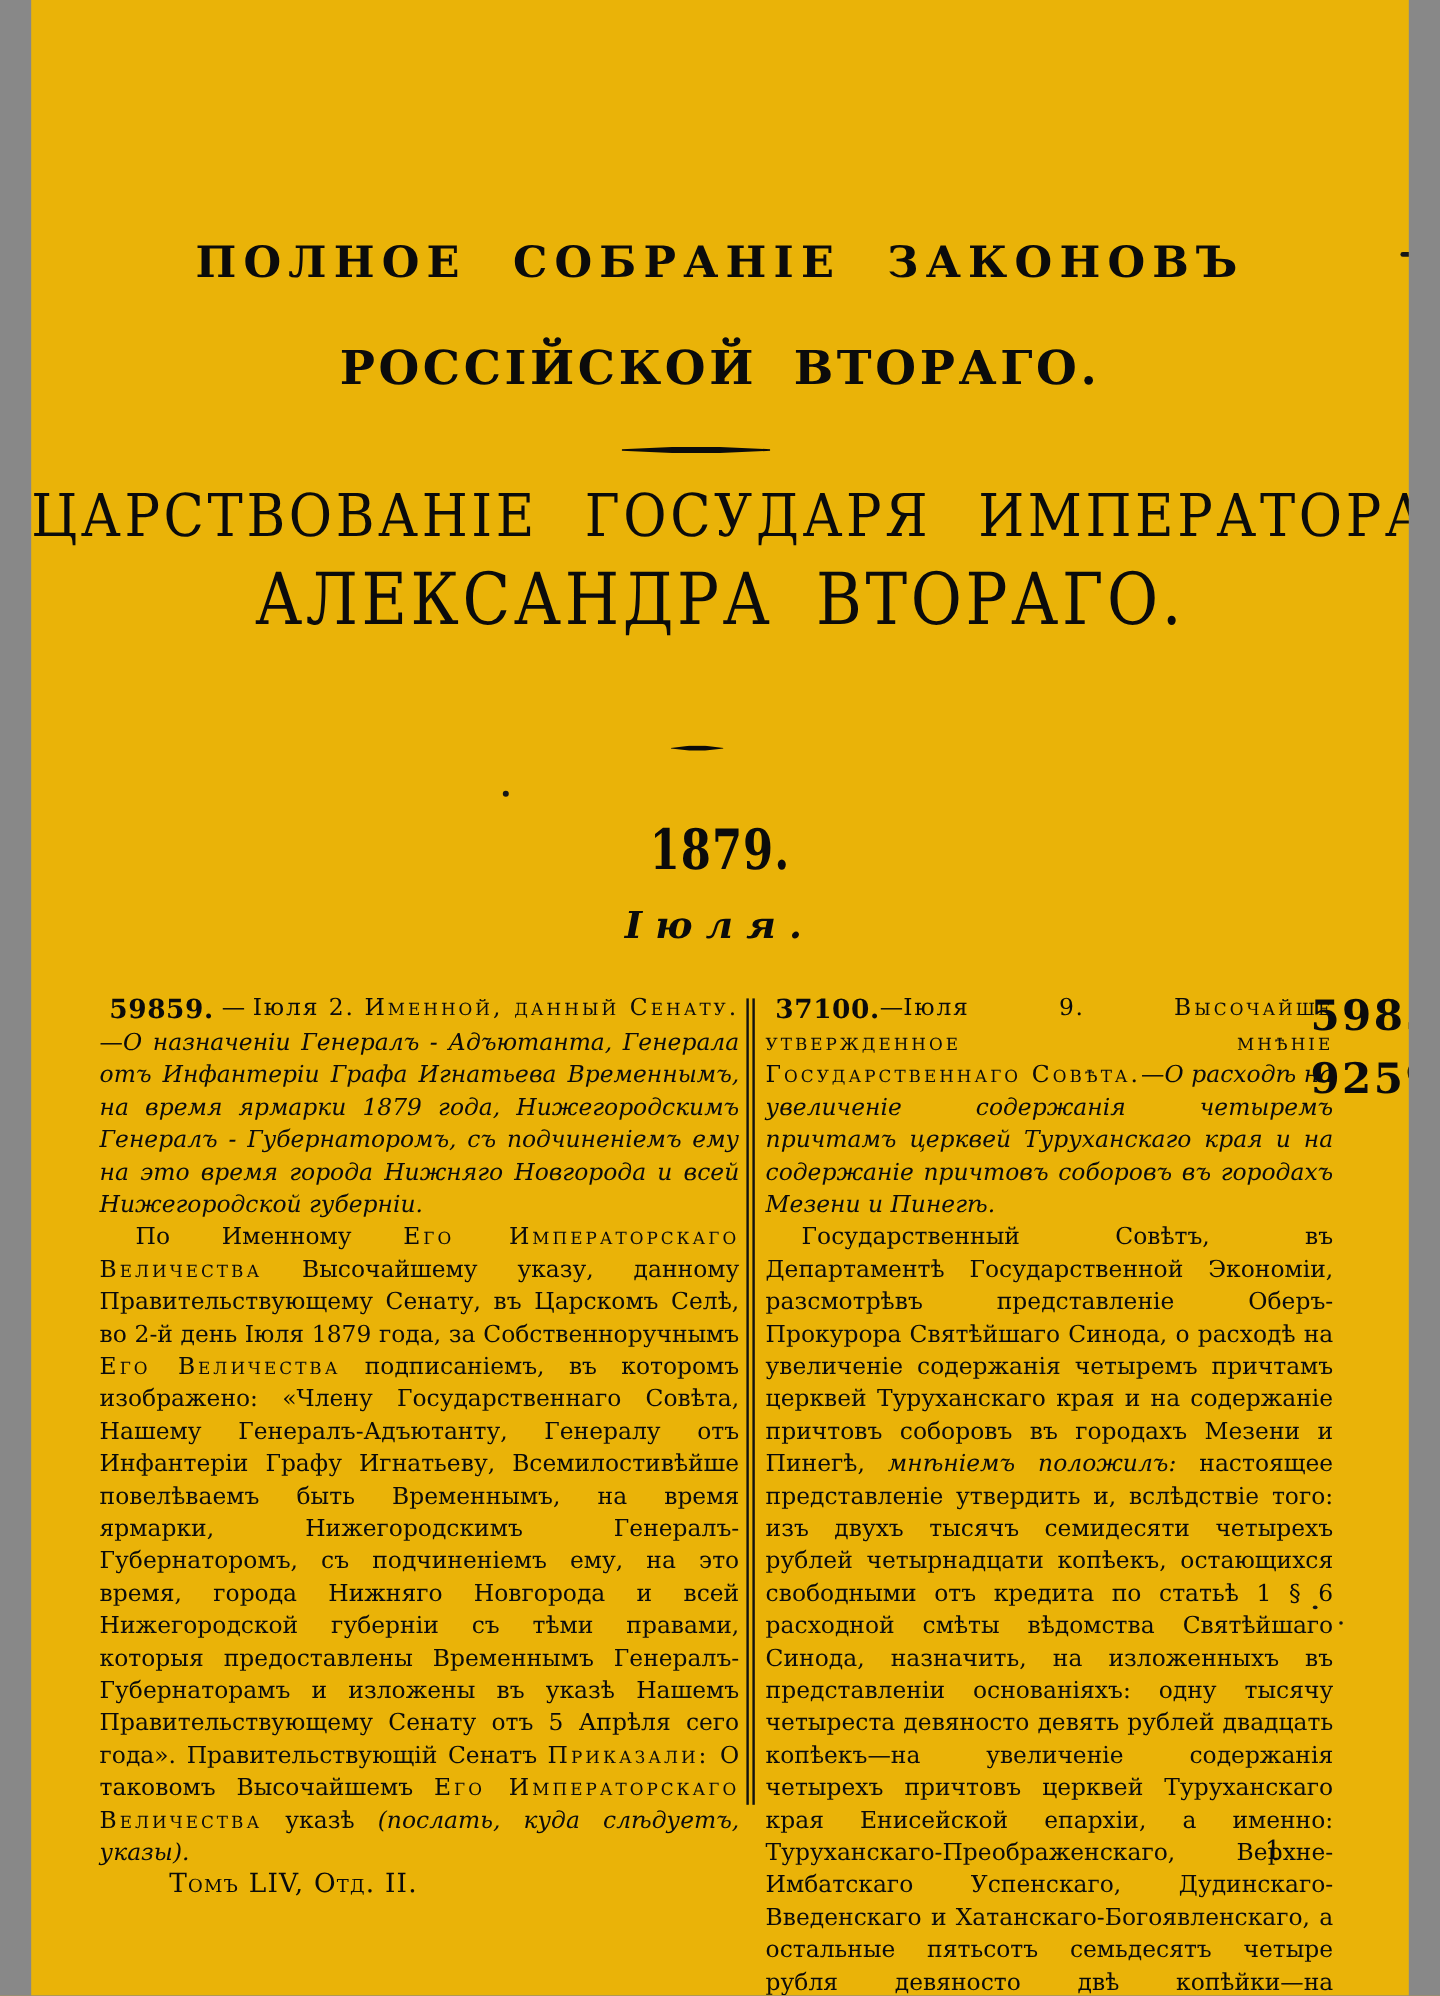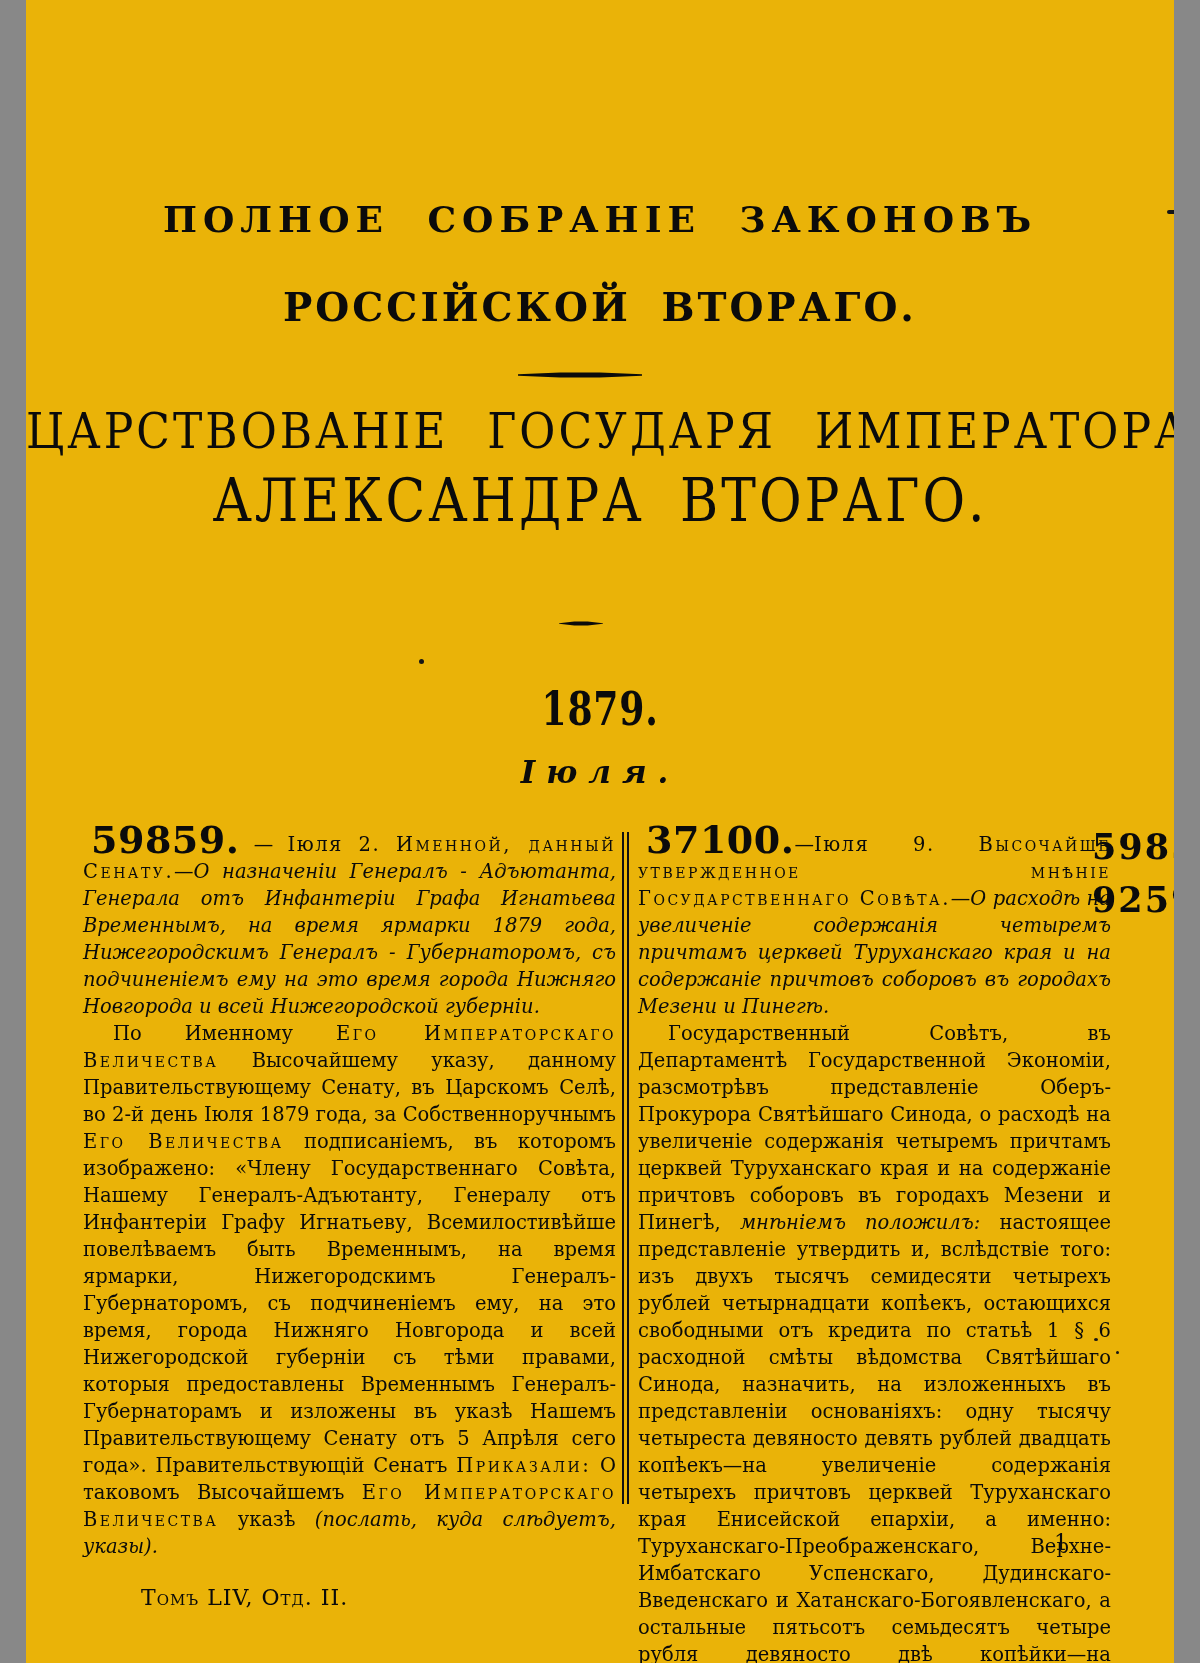--- a/index.html
+++ b/index.html
@@ -55,39 +55,39 @@
   
   .col {
     position:absolute; top:826px;
     font-size:19.5px; line-height:27px; text-align:justify;
   }
   .col-left  { left:57px;  width:533px; }
   .col-right { left:612px; width:473px; }
   .col p { margin:0; padding:0; }
   .entry-head { text-indent:8px; }
   .body-para  { text-indent:30px; }
-  .num  { font-size:38px; font-weight:700; letter-spacing:0.5px; vertical-align:-2px; }
+  .num  { font-size:22px; font-weight:700; letter-spacing:0.5px; vertical-align:-2px; }
   .date { letter-spacing:1.5px;margin-top:12px; }
   .sc   { font-variant:small-caps; letter-spacing:2.5px; }
   .it   { font-style:italic; }
   .separator {
     position:absolute; top:832px; left:596px; width:3px; height:672px;
     border-left:2px solid #111; border-right:2px solid #111;
   }
   
   .mnum {
     position:absolute; left:1066px; width:134px;
     font-size:35px; font-weight:700; letter-spacing:2px; white-space:nowrap;
   }
   .mnum-1 { top:826px; }
   .mnum-2 { top:879px; }
   
   .volume-note {
     margin-left:58px; font-size:22px; letter-spacing:1px;
-    font-variant:small-caps; text-align:left;margin-top:24px;
+    font-variant:small-caps; text-align:left;
   }
   .page-number {
     position:absolute; left:1028px; top:1530px; font-size:22px;
   }
   
   .artifact { position:absolute; background:#161616; }
   .artifact-dash-top { left:1141px; top:210px; width:14px; height:4px; border-radius:2px; }
   .artifact-dot-1 { left:393px; top:659px; width:5px; height:5px; border-radius:50%; }
   .artifact-dot-2 { left:1068px; top:1338px; width:4px; height:3px; border-radius:50%; }
   .artifact-dot-3 { left:1090px; top:1351px; width:3px; height:3px; border-radius:50%; }

